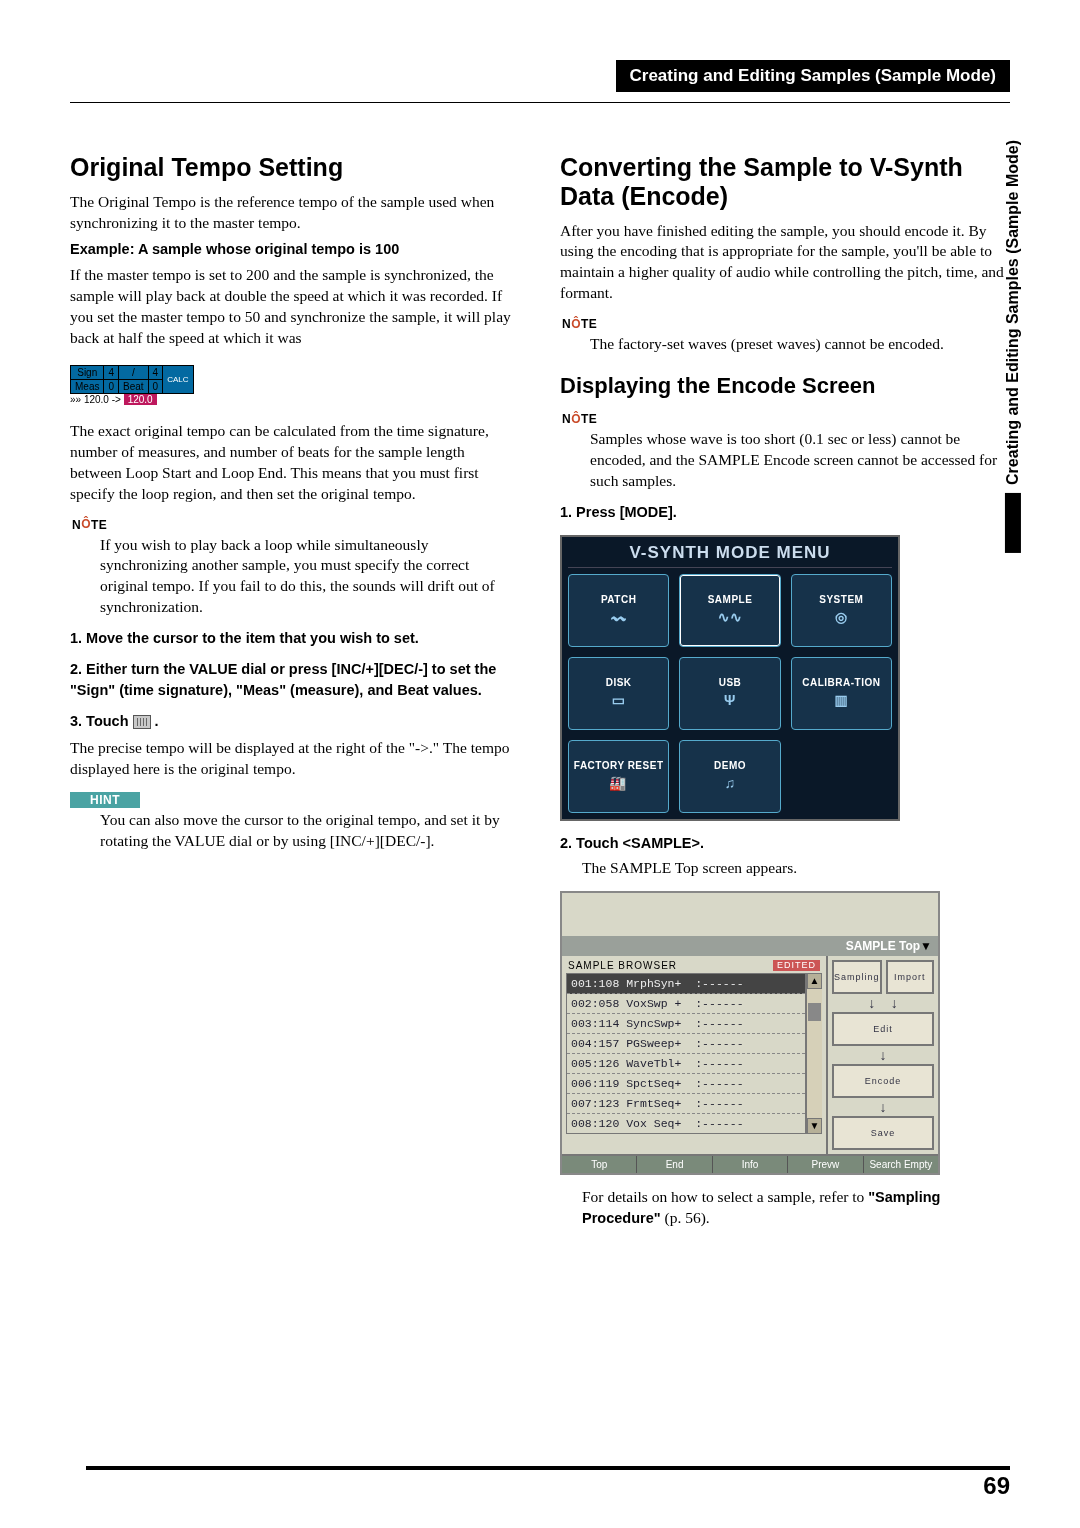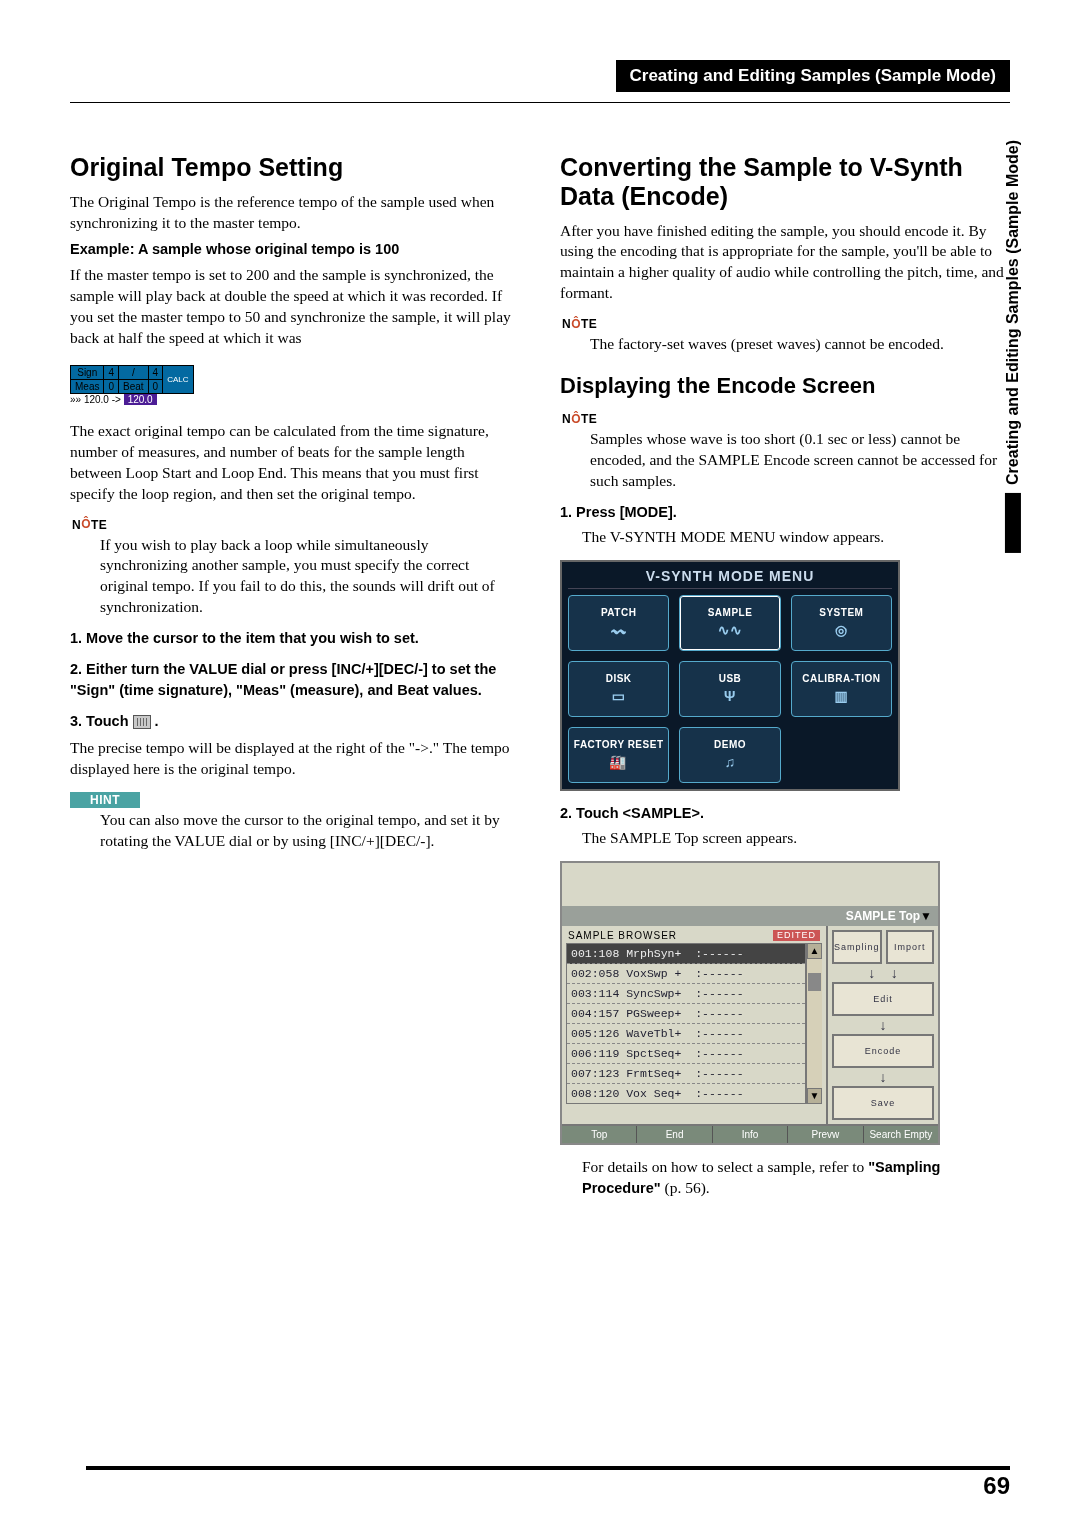--- a/index.html
+++ b/index.html
@@ -193,36 +193,36 @@
     background: #0a1828;
     width: 340px;
     padding: 6px;
     color: #fff;
   }
   .mm-title {
     text-align: center;
     color: #cde;
     font-family: Arial, Helvetica, sans-serif;
     font-weight: bold;
-    font-size: 14px;
+    font-size: 17px;
     letter-spacing: 1px;
     padding-bottom: 4px;
     border-bottom: 1px solid #445;
     margin-bottom: 6px;
   }
   .mm-grid {
     display: grid;
     grid-template-columns: repeat(3, 1fr);
     gap: 10px;
   }
   .mm-btn {
     background: #16324a;
     border: 1px solid #5ac;
     border-radius: 4px;
-    height: 56px;
+    height: 73px;
     display: flex;
     flex-direction: column;
     align-items: center;
     justify-content: center;
     font-family: Arial, Helvetica, sans-serif;
     font-size: 10px;
     font-weight: bold;
     letter-spacing: 0.5px;
     gap: 3px;
   }
@@ -367,21 +367,21 @@
           <tr>
             <td>Meas</td>
             <td>0</td>
             <td>Beat</td>
             <td>0</td>
           </tr>
         </tbody>
           </table>
         <div class="tempo-readout">
           <span>»» 120.0 -&gt;</span>
-          <span style="background:#4c1d95;color:#fff;padding:0 4px;">120.0</span>
+          <span style="background:#be185d;color:#fff;padding:0 4px;">120.0</span>
         </div>
       </div>
 
       <p>The exact original tempo can be calculated from the time signature, number of measures, and number of beats for the sample length between Loop Start and Loop End. This means that you must first specify the loop region, and then set the original tempo.</p>
 
       <div class="note-block">
         <span class="note-label">N<span class="tri">Ô</span>TE</span>
         <div class="note-body">If you wish to play back a loop while simultaneously synchronizing another sample, you must specify the correct original tempo. If you fail to do this, the sounds will drift out of synchronization.</div>
       </div>
 
@@ -408,21 +408,20 @@
       </div>
 
       <h2>Displaying the Encode Screen</h2>
 
       <div class="note-block">
         <span class="note-label">N<span class="tri">Ô</span>TE</span>
         <div class="note-body">Samples whose wave is too short (0.1 sec or less) cannot be encoded, and the SAMPLE Encode screen cannot be accessed for such samples.</div>
       </div>
 
       <p class="bold-step">1.  Press [MODE].</p>
-      <p class="step-sub">The V-SYNTH MODE MENU window appears.</p>
 
       <div class="mode-menu">
         <div class="mm-title">V-SYNTH MODE MENU</div>
         <div class="mm-grid">
           <div class="mm-btn">
               <span>PATCH</span>
               <span class="mm-icon">〰</span>
             </div>
           <div class="mm-btn hi">
               <span>SAMPLE</span>

